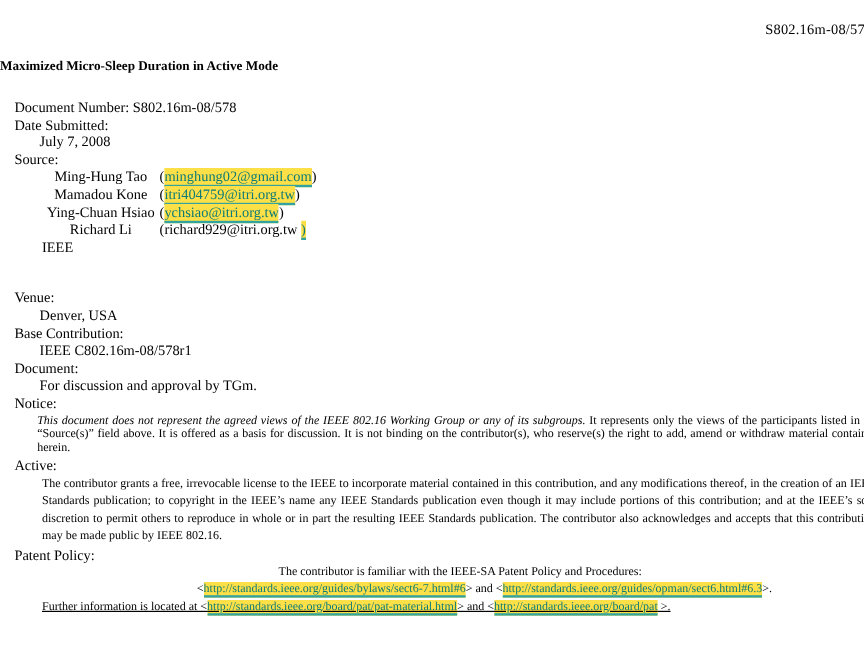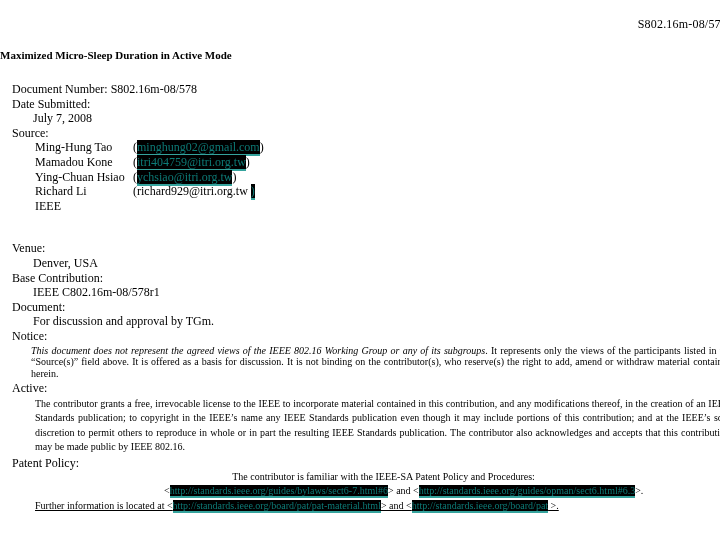--- a/index.html
+++ b/index.html
@@ -24,27 +24,27 @@
   }
 
   .body-block {
     position: absolute; top: 82px; left: 12px; right: 8px;
     font-size: 12px; line-height: 14.6px;
   }
   .ind1 { padding-left: 21px; }
   .ind2 { padding-left: 23px; }
 
   .author-row { display: flex; padding-left: 23px; }
-  .a-name { width: 98px; flex: none; }
+  .a-name { width: 98px; flex: none; text-align: center; }
 
   .gap { height: 28px; }
 
   .lnk {
     color: #0d7b77;
-    background: #000000;
+    background: #fde047;
     border-bottom: 2px solid #35a39d;
     cursor: pointer;
     text-align: center;
   }
   .plain { color: #000; }
 
   .small { font-size: 10px; }
   .notice-p {
     padding-left: 19px; text-align: justify;
     line-height: 11.6px; margin: 1px 0 2px;

